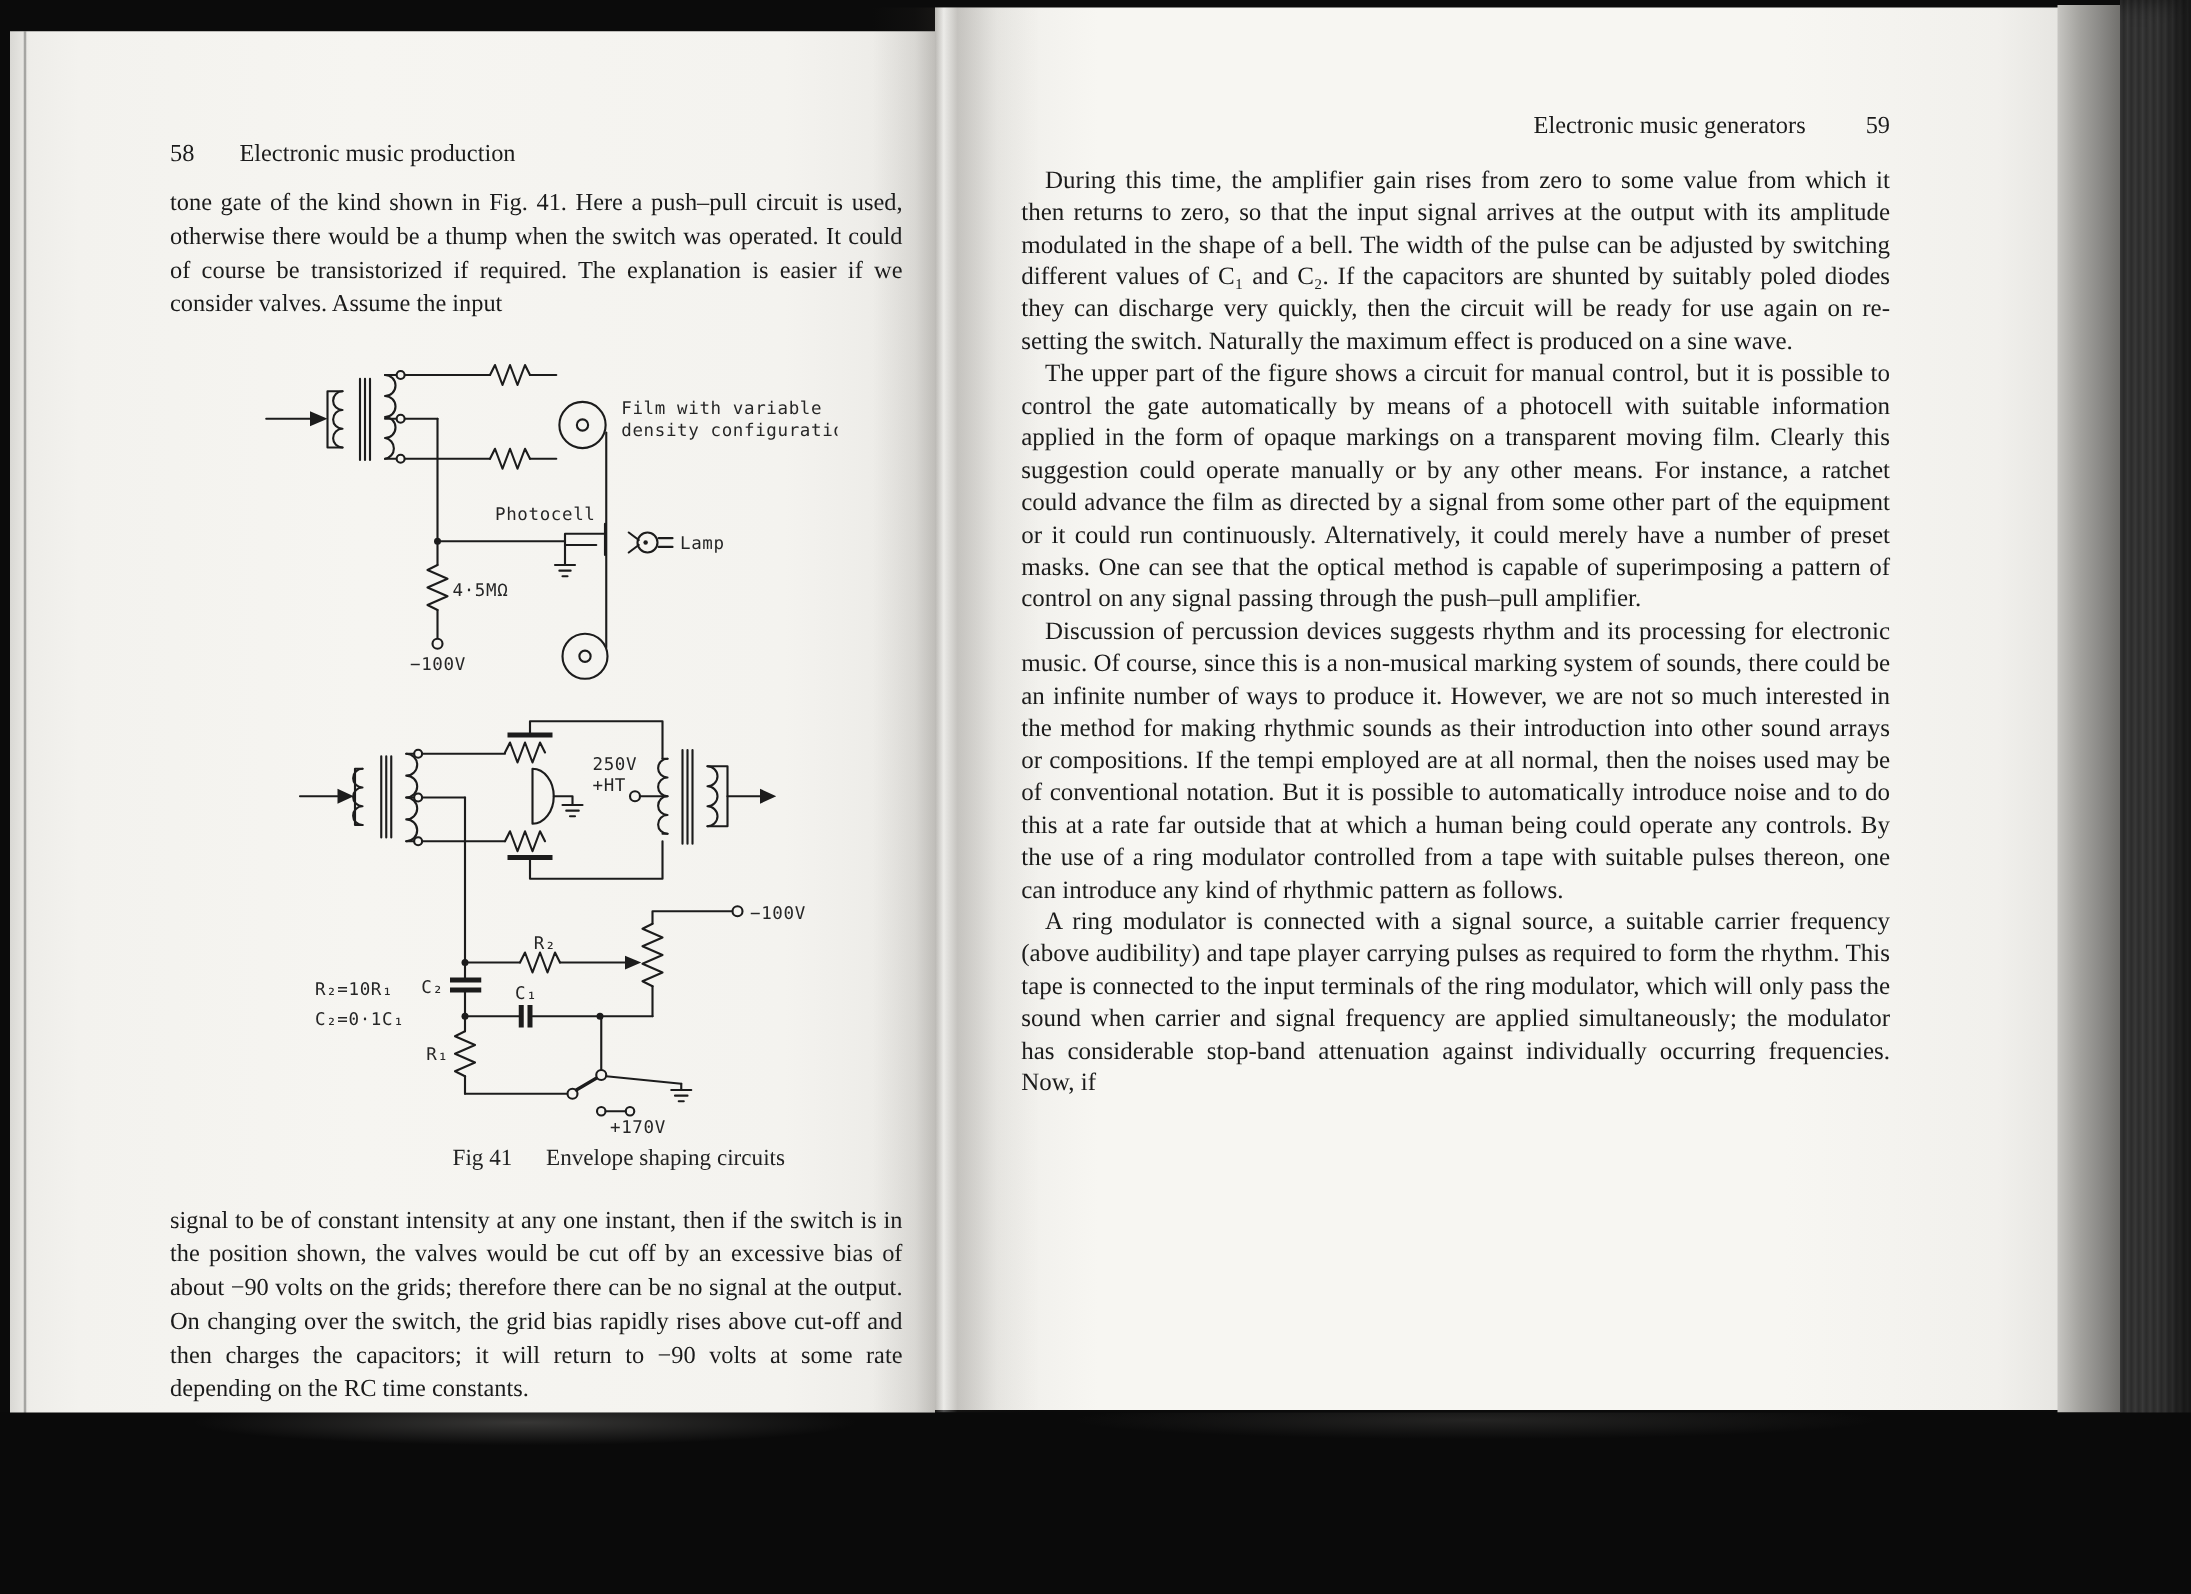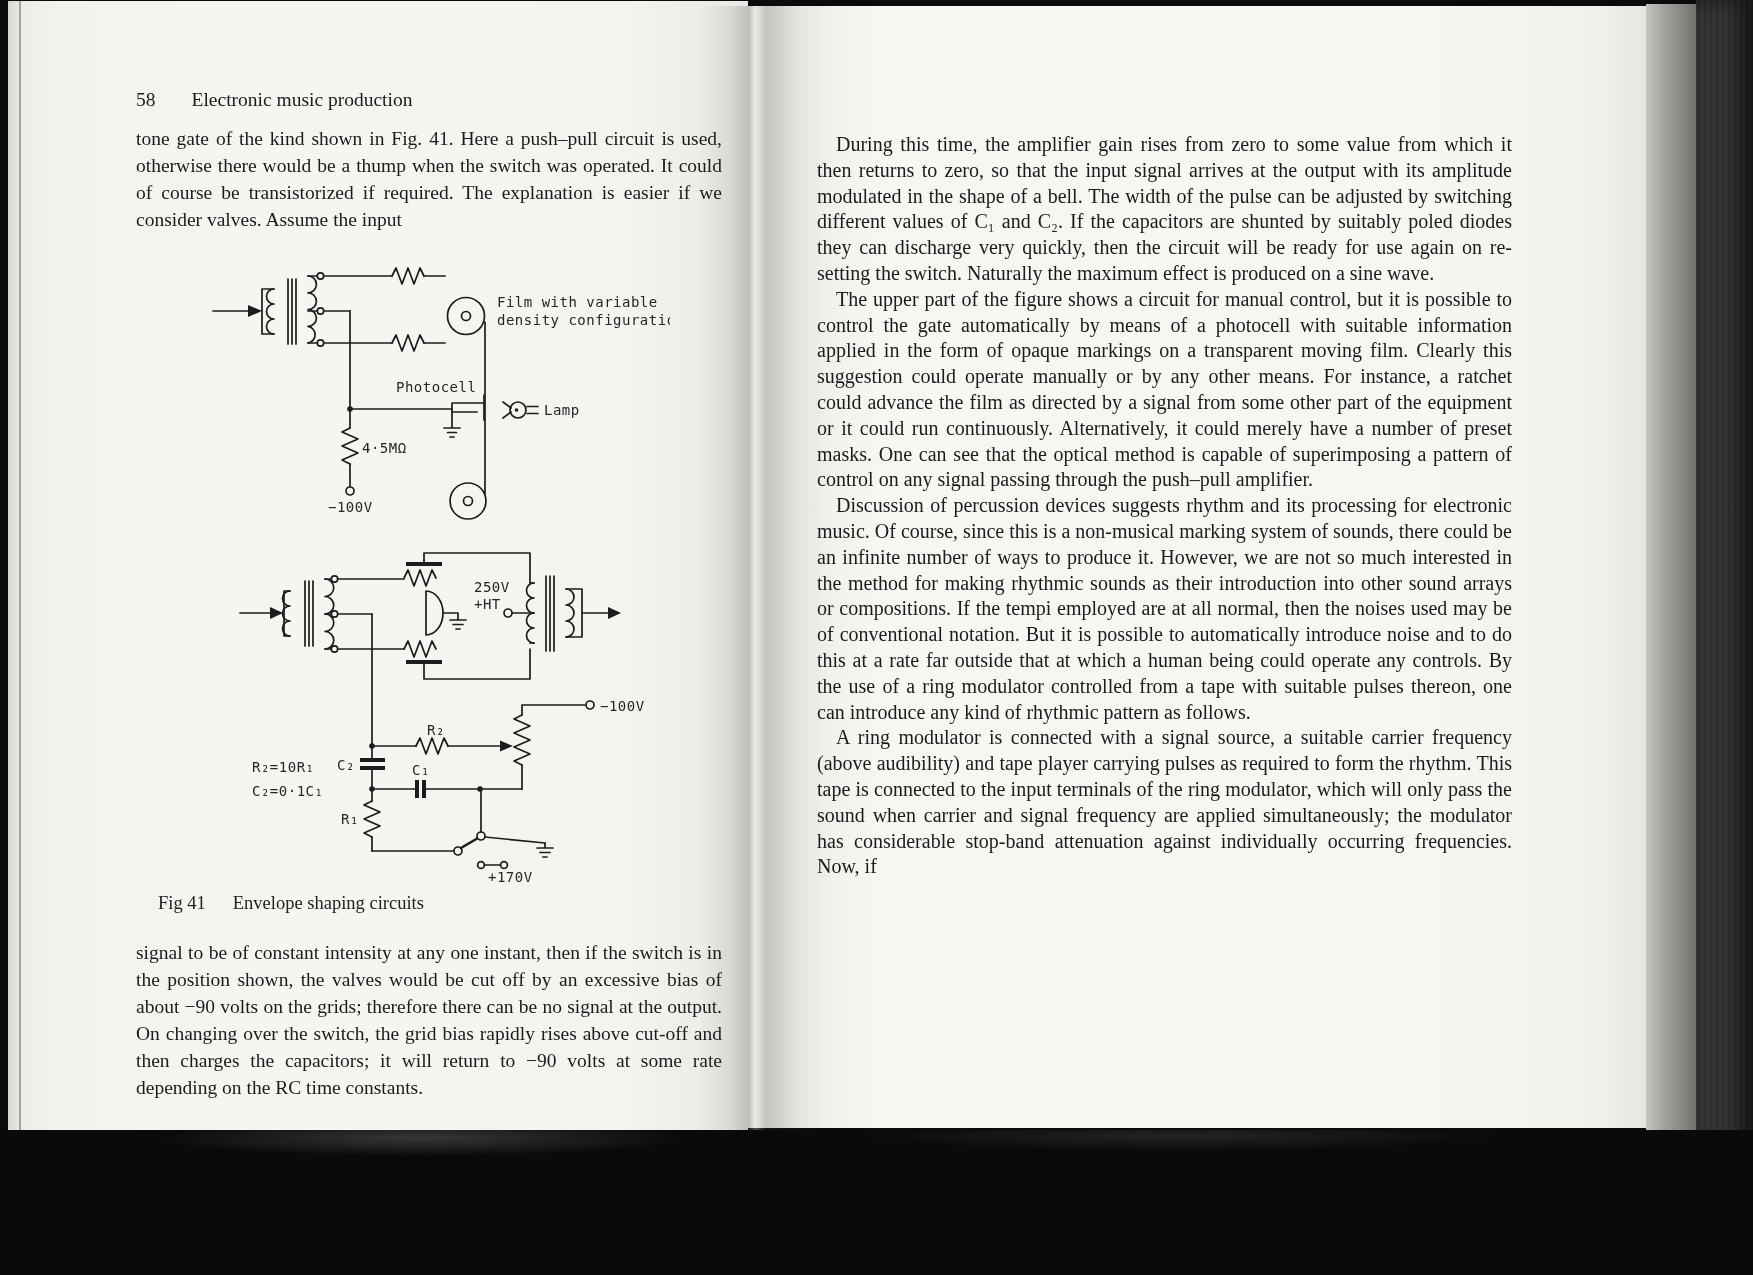--- a/index.html
+++ b/index.html
@@ -4,21 +4,21 @@
 <style>
   html,body{margin:0;padding:0;}
   body{
     width:1753px;height:1275px;position:relative;overflow:hidden;
     background:#0b0b0b;
     font-family:"Liberation Serif", serif;
   }
   .scene{position:absolute;inset:0;}
   .page{position:absolute;color:#1b1b1b;}
   .page-left{
-    left:8px;top:1px;width:740px;height:1184px;
+    left:8px;top:25px;width:740px;height:1184px;
     background:linear-gradient(90deg,#d9d8d4 0px,#eeede9 16px,#f3f2ee 55px,#f6f5f1 280px,#f4f3ef 620px,#e9e8e4 740px);
   }
   .page-right{
     left:748px;top:6px;width:900px;height:1122px;
     background:linear-gradient(90deg,#e2e1dd 0px,#eeede9 45px,#f7f6f2 130px,#f7f6f2 680px,#f1f0ec 850px,#e6e5e1 900px);
   }
   .edge-line{position:absolute;left:11px;top:0;width:2px;height:100%;background:rgba(85,85,82,.45);}
   .gutter{
     position:absolute;left:698px;top:6px;width:134px;height:1124px;pointer-events:none;
     background:linear-gradient(90deg,rgba(0,0,0,0) 0px,rgba(60,55,50,.10) 34px,rgba(60,55,50,.24) 50px,rgba(255,255,255,.28) 57px,rgba(60,55,50,.20) 68px,rgba(60,55,50,.05) 100px,rgba(0,0,0,0) 134px);
@@ -45,21 +45,21 @@
   .rh-left .title{margin-left:36px;}
   .rh-right{left:69px;top:84px;width:695px;justify-content:flex-end;}
   .rh-right .title{margin-right:48px;}
   p.body{margin:0;text-align:justify;}
   .lp-body{position:absolute;left:128px;width:586px;font-size:19.5px;line-height:27px;}
   .lp-p1{top:124px;}
   .lp-p2{top:938px;}
   .rp-text{position:absolute;left:69px;top:126px;width:695px;font-size:20px;line-height:25.8px;}
   .rp-text p{text-indent:19px;}
   .figure-svg{position:absolute;left:192px;top:230px;}
-  .caption{position:absolute;left:150px;top:892px;width:470px;text-align:left;font-size:18.5px;color:#222;}
+  .caption{position:absolute;left:150px;top:892px;width:470px;text-align:right;font-size:18.5px;color:#222;}
   .caption .cap2{margin-left:27px;}
   
   .w{stroke:#1c1c1c;stroke-width:1.7;fill:none;stroke-linecap:round;stroke-linejoin:round;}
   .thick{stroke:#1c1c1c;stroke-width:4;fill:none;stroke-linecap:butt;}
   .dot{fill:#1c1c1c;stroke:none;}
   .term{fill:#f6f5f1;stroke:#1c1c1c;stroke-width:1.7;}
   .ah{fill:#1c1c1c;stroke:none;}
   text.fl{font-family:"DejaVu Sans Mono", monospace;font-size:14px;fill:#262626;letter-spacing:.5px;}
 </style>
 </head>
@@ -228,20 +228,24 @@
     </svg>
 
     <div class="caption">
       <span>Fig 41</span><span class="cap2">Envelope shaping circuits</span>
     </div>
 
     <p class="body lp-body lp-p2">signal to be of constant intensity at any one instant, then if the switch is in the position shown, the valves would be cut off by an excessive bias of about −90 volts on the grids; therefore there can be no signal at the output. On changing over the switch, the grid bias rapidly rises above cut-off and then charges the capacitors; it will return to −90 volts at some rate depending on the RC time constants.</p>
   </div>
 
   <div class="page page-right">
+    <div class="runhead rh-right">
+      <span class="title">Electronic music generators</span>
+      <span class="num">59</span>
+    </div>
     <div class="rp-text">
       <p class="body">During this time, the amplifier gain rises from zero to some value from which it then returns to zero, so that the input signal arrives at the output with its amplitude modulated in the shape of a bell. The width of the pulse can be adjusted by switching different values of C₁ and C₂. If the capacitors are shunted by suitably poled diodes they can discharge very quickly, then the circuit will be ready for use again on re-setting the switch. Naturally the maximum effect is produced on a sine wave.</p>
       <p class="body">The upper part of the figure shows a circuit for manual control, but it is possible to control the gate automatically by means of a photocell with suitable information applied in the form of opaque markings on a transparent moving film. Clearly this suggestion could operate manually or by any other means. For instance, a ratchet could advance the film as directed by a signal from some other part of the equipment or it could run continuously. Alternatively, it could merely have a number of preset masks. One can see that the optical method is capable of superimposing a pattern of control on any signal passing through the push–pull amplifier.</p>
       <p class="body">Discussion of percussion devices suggests rhythm and its processing for electronic music. Of course, since this is a non-musical marking system of sounds, there could be an infinite number of ways to produce it. However, we are not so much interested in the method for making rhythmic sounds as their introduction into other sound arrays or compositions. If the tempi employed are at all normal, then the noises used may be of conventional notation. But it is possible to automatically introduce noise and to do this at a rate far outside that at which a human being could operate any controls. By the use of a ring modulator controlled from a tape with suitable pulses thereon, one can introduce any kind of rhythmic pattern as follows.</p>
       <p class="body">A ring modulator is connected with a signal source, a suitable carrier frequency (above audibility) and tape player carrying pulses as required to form the rhythm. This tape is connected to the input terminals of the ring modulator, which will only pass the sound when carrier and signal frequency are applied simultaneously; the modulator has considerable stop-band attenuation against individually occurring frequencies. Now, if</p>
     </div>
   </div>
 
   <div class="gutter"></div>
   <div class="fore-light"></div>

